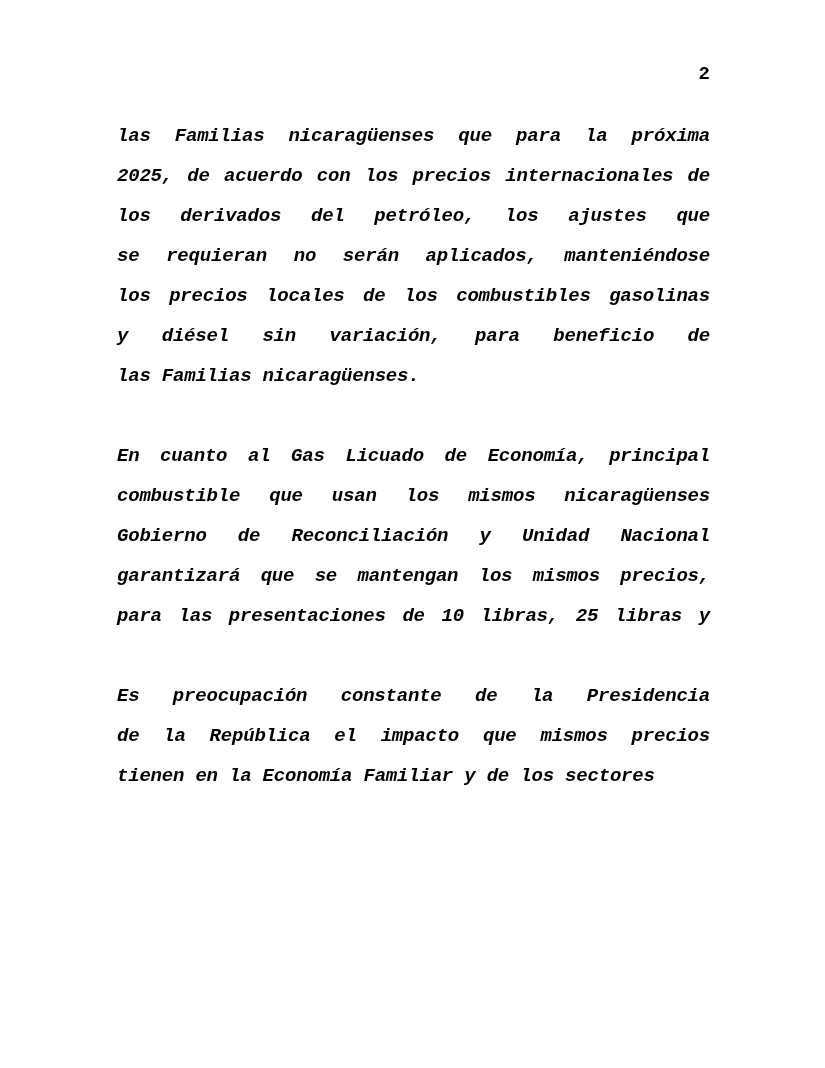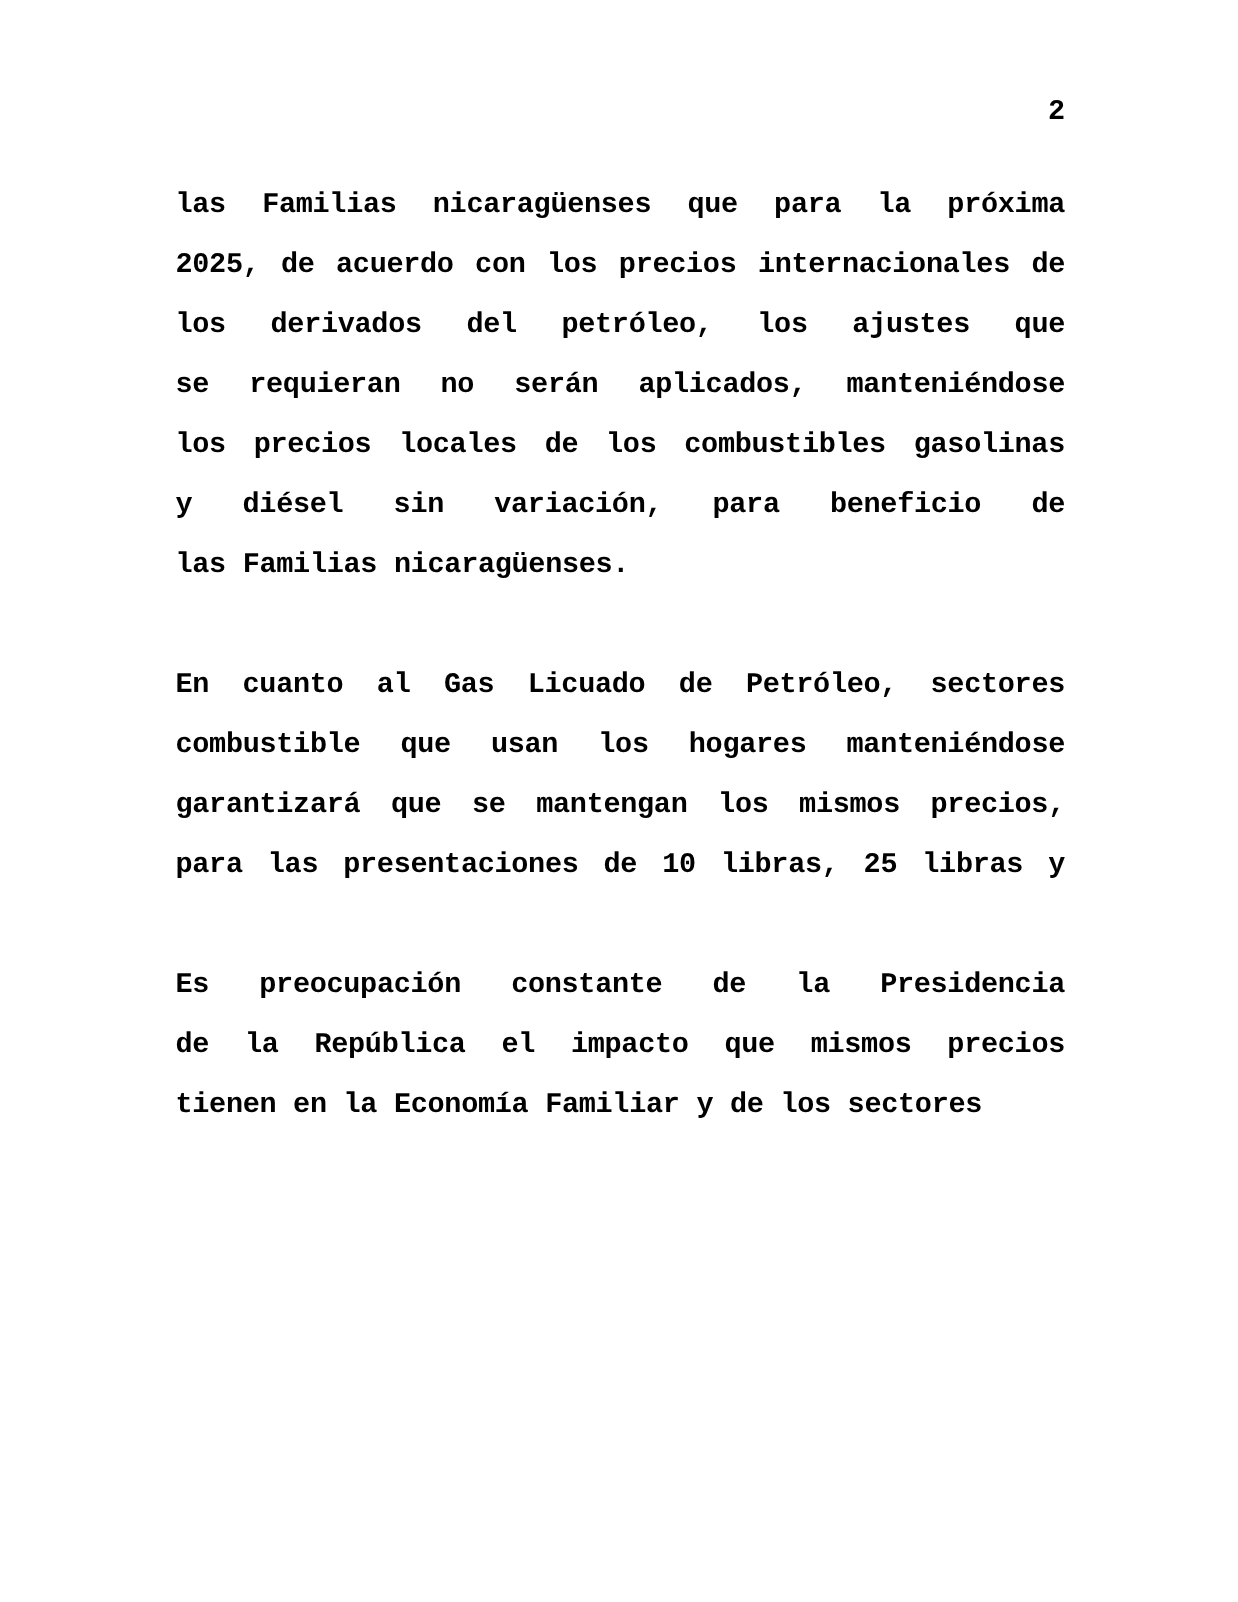--- a/index.html
+++ b/index.html
@@ -24,20 +24,21 @@
     font-size: 19px;
     line-height: 22px;
     color: #000000;
   }
   .body-text {
     position: absolute;
     left: 117px;
     top: 116px;
     width: 593px;
     font-size: 19px;
+    font-style: italic;
   }
   .para {
     margin: 0 0 40px 0;
     padding: 0;
   }
   .para:last-child {
     margin-bottom: 0;
   }
   .line {
     height: 40px;
@@ -60,22 +61,23 @@
       <div class="para">
         <div class="line">las Familias nicaragüenses que para la próxima</div>
         <div class="line">2025, de acuerdo con los precios internacionales de</div>
         <div class="line">los derivados del petróleo, los ajustes que</div>
         <div class="line">se requieran no serán aplicados, manteniéndose</div>
         <div class="line">los precios locales de los combustibles gasolinas</div>
         <div class="line">y diésel sin variación, para beneficio de</div>
         <div class="line last">las Familias nicaragüenses.</div>
       </div>
       <div class="para">
-        <div class="line">En cuanto al Gas Licuado de Petróleo, sectores</div>
-        <div class="line">combustible que usan los hogares manteniéndose</div>
+        <div class="line">En cuanto al Gas Licuado de Economía, principal</div>
+        <div class="line">combustible que usan los mismos nicaragüenses</div>
+        <div class="line">Gobierno de Reconciliación y Unidad Nacional</div>
         <div class="line">garantizará que se mantengan los mismos precios,</div>
         <div class="line">para las presentaciones de 10 libras, 25 libras y</div>
       </div>
       <div class="para">
         <div class="line">Es preocupación constante de la Presidencia</div>
         <div class="line">de la República el impacto que mismos precios</div>
         <div class="line last">tienen en la Economía Familiar y de los sectores</div>
       </div>
     </div>
 </div>

